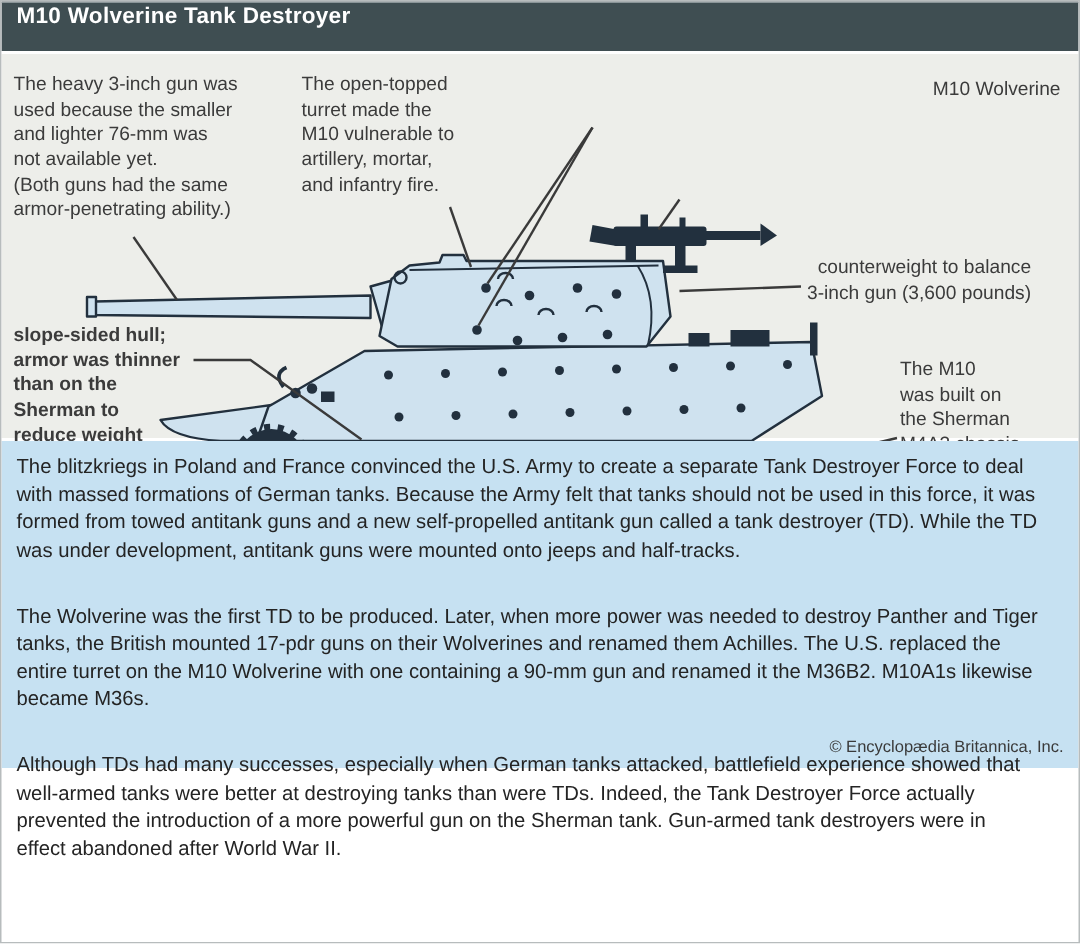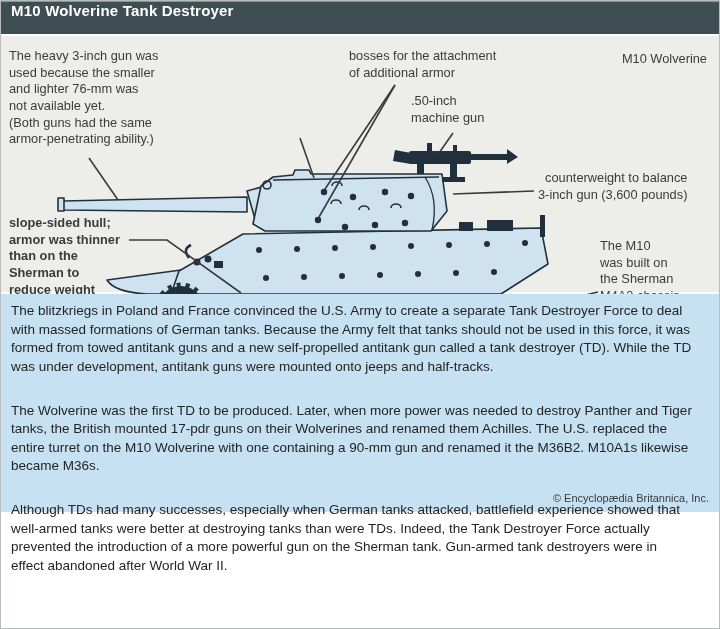--- a/index.html
+++ b/index.html
@@ -189,24 +189,25 @@
         <polyline points="128,206 166,206 240,259"></polyline>
       </g>
     </svg>
 
     <div class="lbl" style="left:8px;top:12px;">The heavy 3-inch gun was
 used because the smaller
 and lighter 76-mm was
 not available yet.
 (Both guns had the same
 armor-penetrating ability.)</div>
-    <div class="lbl" style="left:348px;top:12px;">bosses for the attachment
-of additional armor</div>
-    <div class="lbl" style="left:410px;top:57px;">.50-inch
-machine gun</div>
+    <div class="lbl" style="left:200px;top:12px;">The open-topped
+turret made the
+M10 vulnerable to
+artillery, mortar,
+and infantry fire.</div>
     <div class="lbl right" style="right:12px;top:15px;margin-left:12px;">M10 Wolverine</div>
     <div class="lbl" style="left:537px;top:134px;text-align:right;">counterweight to balance
 3-inch gun (3,600 pounds)</div>
     <div class="lbl" style="left:8px;top:179px;font-weight:bold;">slope-sided hull;
 armor was thinner
 than on the
 Sherman to
 reduce weight
 and increase speed</div>
     <div class="lbl" style="left:599px;top:202px;">The M10

